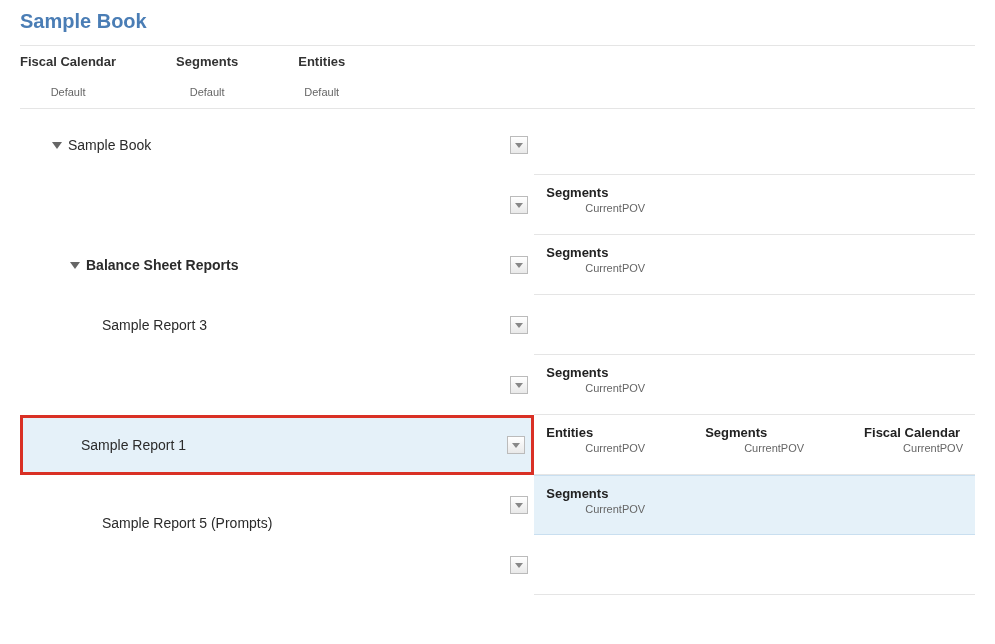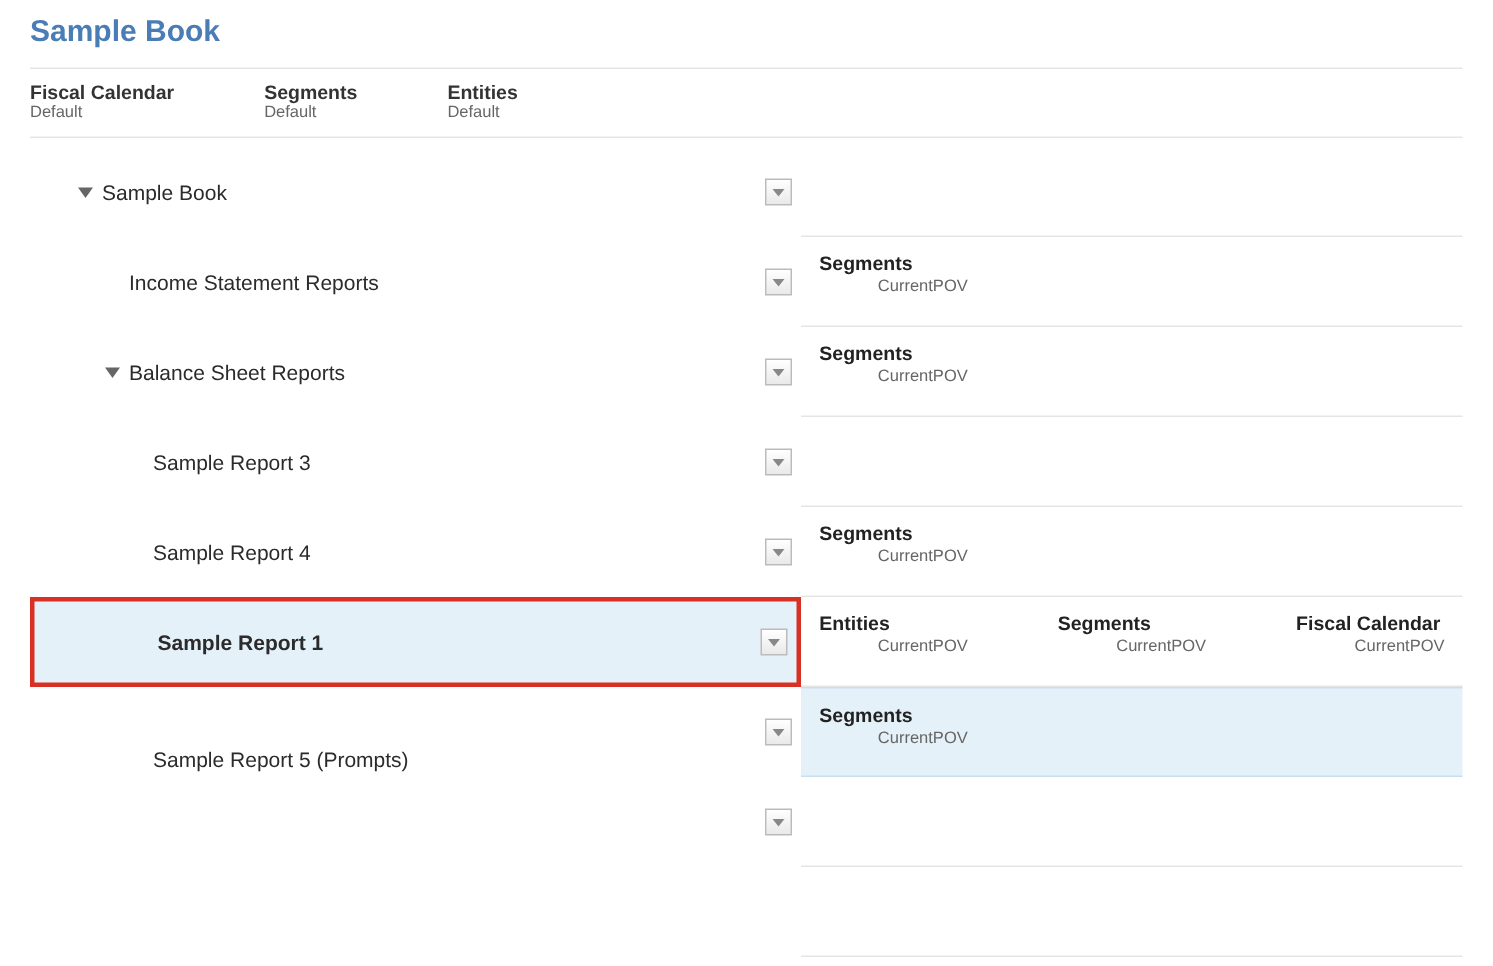--- a/index.html
+++ b/index.html
@@ -26,21 +26,22 @@
   }
   .filter-item { }
   .filter-label {
     font-weight: bold;
     font-size: 13px;
     color: #333;
   }
   .filter-value {
     font-size: 11px;
     color: #666;
-    margin-top: 0;
+    margin-top: 17px;
+    text-align: center;
   }
   .content {
     display: flex;
     margin: 0 20px;
   }
   .tree-panel {
     width: 580px;
     padding-top: 6px;
   }
   .tree-row {
@@ -147,54 +148,48 @@
       <div class="tree-row">
         <div class="tree-label-wrap" style="padding-left: 32px;">
           <span class="toggle-tri tri-down"></span>
           <span class="tree-text">Sample Book</span>
         </div>
         <div class="dd-btn">
           <div class="dd-tri"></div>
         </div>
       </div>
       <div class="tree-row">
-        <div class="tree-label-wrap" style="padding-left: 66px;">
-          <span class="tree-text">Income Statement Reports</span>
-        </div>
-        <div class="dd-btn">
-          <div class="dd-tri"></div>
-        </div>
-      </div>
-      <div class="tree-row">
-        <div class="tree-label-wrap" style="padding-left: 50px;">
+        <div class="dd-btn">
+          <div class="dd-tri"></div>
+        </div>
+      </div>
+      <div class="tree-row">
+        <div class="tree-label-wrap" style="padding-left: 50px; font-weight: bold;">
           <span class="toggle-tri tri-down"></span>
           <span class="tree-text">Balance Sheet Reports</span>
         </div>
         <div class="dd-btn">
           <div class="dd-tri"></div>
         </div>
       </div>
       <div class="tree-row">
         <div class="tree-label-wrap" style="padding-left: 82px;">
           <span class="tree-text">Sample Report 3</span>
         </div>
         <div class="dd-btn">
           <div class="dd-tri"></div>
         </div>
       </div>
       <div class="tree-row">
-        <div class="tree-label-wrap" style="padding-left: 82px;">
-          <span class="tree-text">Sample Report 4</span>
-        </div>
         <div class="dd-btn">
           <div class="dd-tri"></div>
         </div>
       </div>
       <div class="tree-row highlight">
-        <div class="tree-label-wrap" style="padding-left: 82px; font-weight: bold;">
+        <div class="tree-label-wrap" style="padding-left: 58px;">
           <span class="tree-text">Sample Report 1</span>
         </div>
         <div class="dd-btn">
           <div class="dd-tri"></div>
         </div>
       </div>
       <div class="tree-row">
         <div class="tree-label-wrap" style="padding-left: 82px; margin-top: 36px;">
           <span class="tree-text">Sample Report 5 (Prompts)</span>
         </div>

